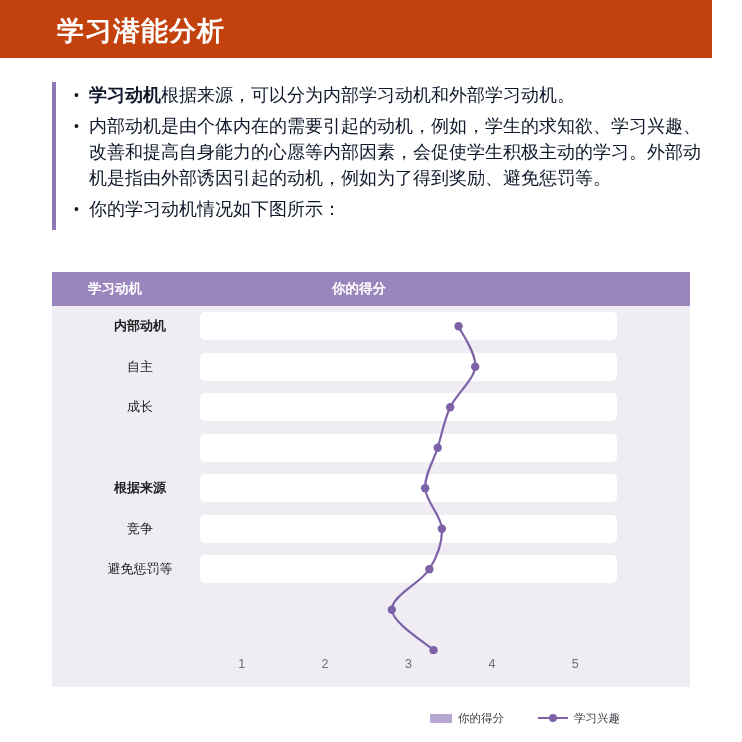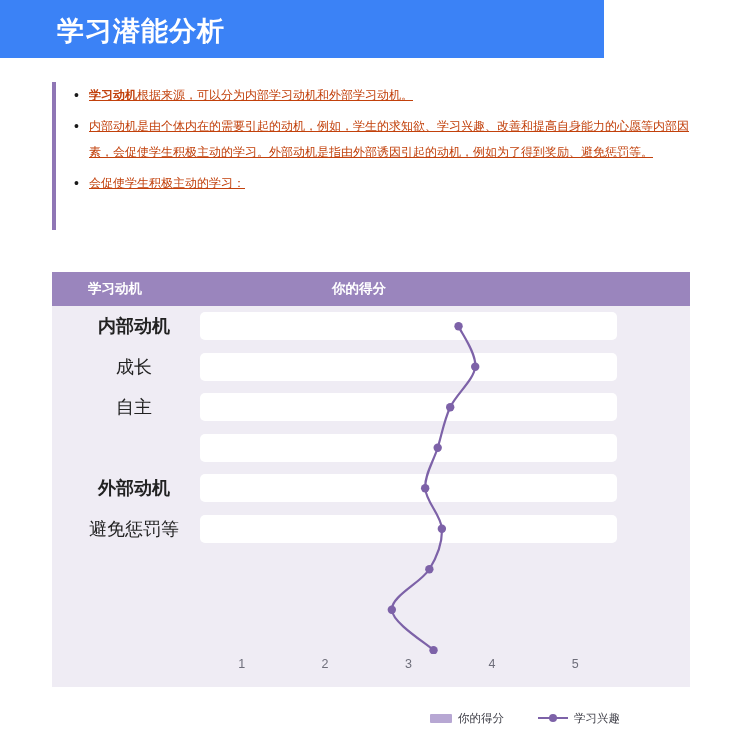--- a/index.html
+++ b/index.html
@@ -17,23 +17,23 @@
     position: relative;
     width: 742px;
     height: 742px;
   }
 
   
   .header {
     position: absolute;
     left: 0;
     top: 0;
-    width: 604px;
+    width: 712px;
     height: 58px;
-    background: #3b82f6;
+    background: #c2410c;
   }
   .header-title {
     position: absolute;
     left: 57px;
     top: 13px;
     font-size: 27px;
     font-weight: bold;
     color: #ffffff;
     letter-spacing: 1px;
   }
@@ -55,24 +55,23 @@
   }
   .bullets {
     position: absolute;
     left: 20px;
     top: 0;
     width: 640px;
   }
   .bullet {
     position: relative;
     padding-left: 17px;
-    font-size: 12px;
+    font-size: 18px;
     line-height: 26px;
-    color: #c2410c;
-    text-decoration: underline;
+    color: #0f172a;
   }
   .bullet + .bullet {
     margin-top: 5px;
   }
   .bullet::before {
     content: "\2022";
     position: absolute;
     left: 2px;
     top: 0;
     font-size: 14px;
@@ -122,27 +121,27 @@
     left: 0;
     top: 34px;
     width: 638px;
   }
   .row {
     position: relative;
     height: 40.5px;
   }
   .row-label {
     position: absolute;
-    left: 8px;
+    left: 14px;
     top: 0;
     width: 148px;
     height: 40.5px;
     line-height: 40.5px;
     text-align: center;
-    font-size: 18px;
+    font-size: 13px;
     color: #222222;
   }
   .row-label.bold {
     font-weight: bold;
   }
   .row-track {
     position: absolute;
     left: 148px;
     top: 6px;
     width: 417px;
@@ -240,49 +239,53 @@
   <div class="intro">
     <div class="intro-bar"></div>
     <div class="bullets">
       <div class="bullet">
         <b>学习动机</b><span>根据来源，可以分为内部学习动机和外部学习动机。</span>
       </div>
       <div class="bullet">
         <span>内部动机是由个体内在的需要引起的动机，例如，学生的求知欲、学习兴趣、改善和提高自身能力的心愿等内部因素，会促使学生积极主动的学习。外部动机是指由外部诱因引起的动机，例如为了得到奖励、避免惩罚等。</span>
       </div>
       <div class="bullet">
-        <span>会促使学生积极主动的学习：</span>
+        <span>你的学习动机情况如下图所示：</span>
       </div>
     </div>
   </div>
 
   <div class="panel">
     <div class="panel-head">
       <div class="h1">学习动机</div>
       <div class="h2">你的得分</div>
     </div>
 
     <div class="rows" id="chart-rows">
         <div class="row">
           <div class="row-label bold">内部动机</div>
           <div class="row-track"></div>
         </div>
         <div class="row">
+          <div class="row-label">自主</div>
+          <div class="row-track"></div>
+        </div>
+        <div class="row">
           <div class="row-label">成长</div>
           <div class="row-track"></div>
         </div>
         <div class="row">
-          <div class="row-label">自主</div>
-          <div class="row-track"></div>
-        </div>
-        <div class="row">
-          <div class="row-track"></div>
-        </div>
-        <div class="row">
-          <div class="row-label bold">外部动机</div>
+          <div class="row-track"></div>
+        </div>
+        <div class="row">
+          <div class="row-label bold">根据来源</div>
+          <div class="row-track"></div>
+        </div>
+        <div class="row">
+          <div class="row-label">竞争</div>
           <div class="row-track"></div>
         </div>
         <div class="row">
           <div class="row-label">避免惩罚等</div>
           <div class="row-track"></div>
         </div>
       </div>
 
     <svg class="series" id="series-svg" viewBox="0 0 638 348" preserveAspectRatio="none">
         <path d="M 406.54 20.25 C 409.32 27.00, 424.61 47.25, 423.22 60.75 C 421.83 74.25, 404.45 87.75, 398.20 101.25 C 391.94 114.75, 389.86 128.25, 385.69 141.75 C 381.52 155.25, 372.49 168.75, 373.18 182.25 C 373.88 195.75, 389.17 209.25, 389.86 222.75 C 390.56 236.25, 385.69 249.75, 377.35 263.25 C 369.01 276.75, 339.13 290.25, 339.82 303.75 C 340.51 317.25, 374.57 337.50, 381.52 344.25" fill="none" stroke="#7d62a8" stroke-width="2.2" stroke-linecap="round"></path>

